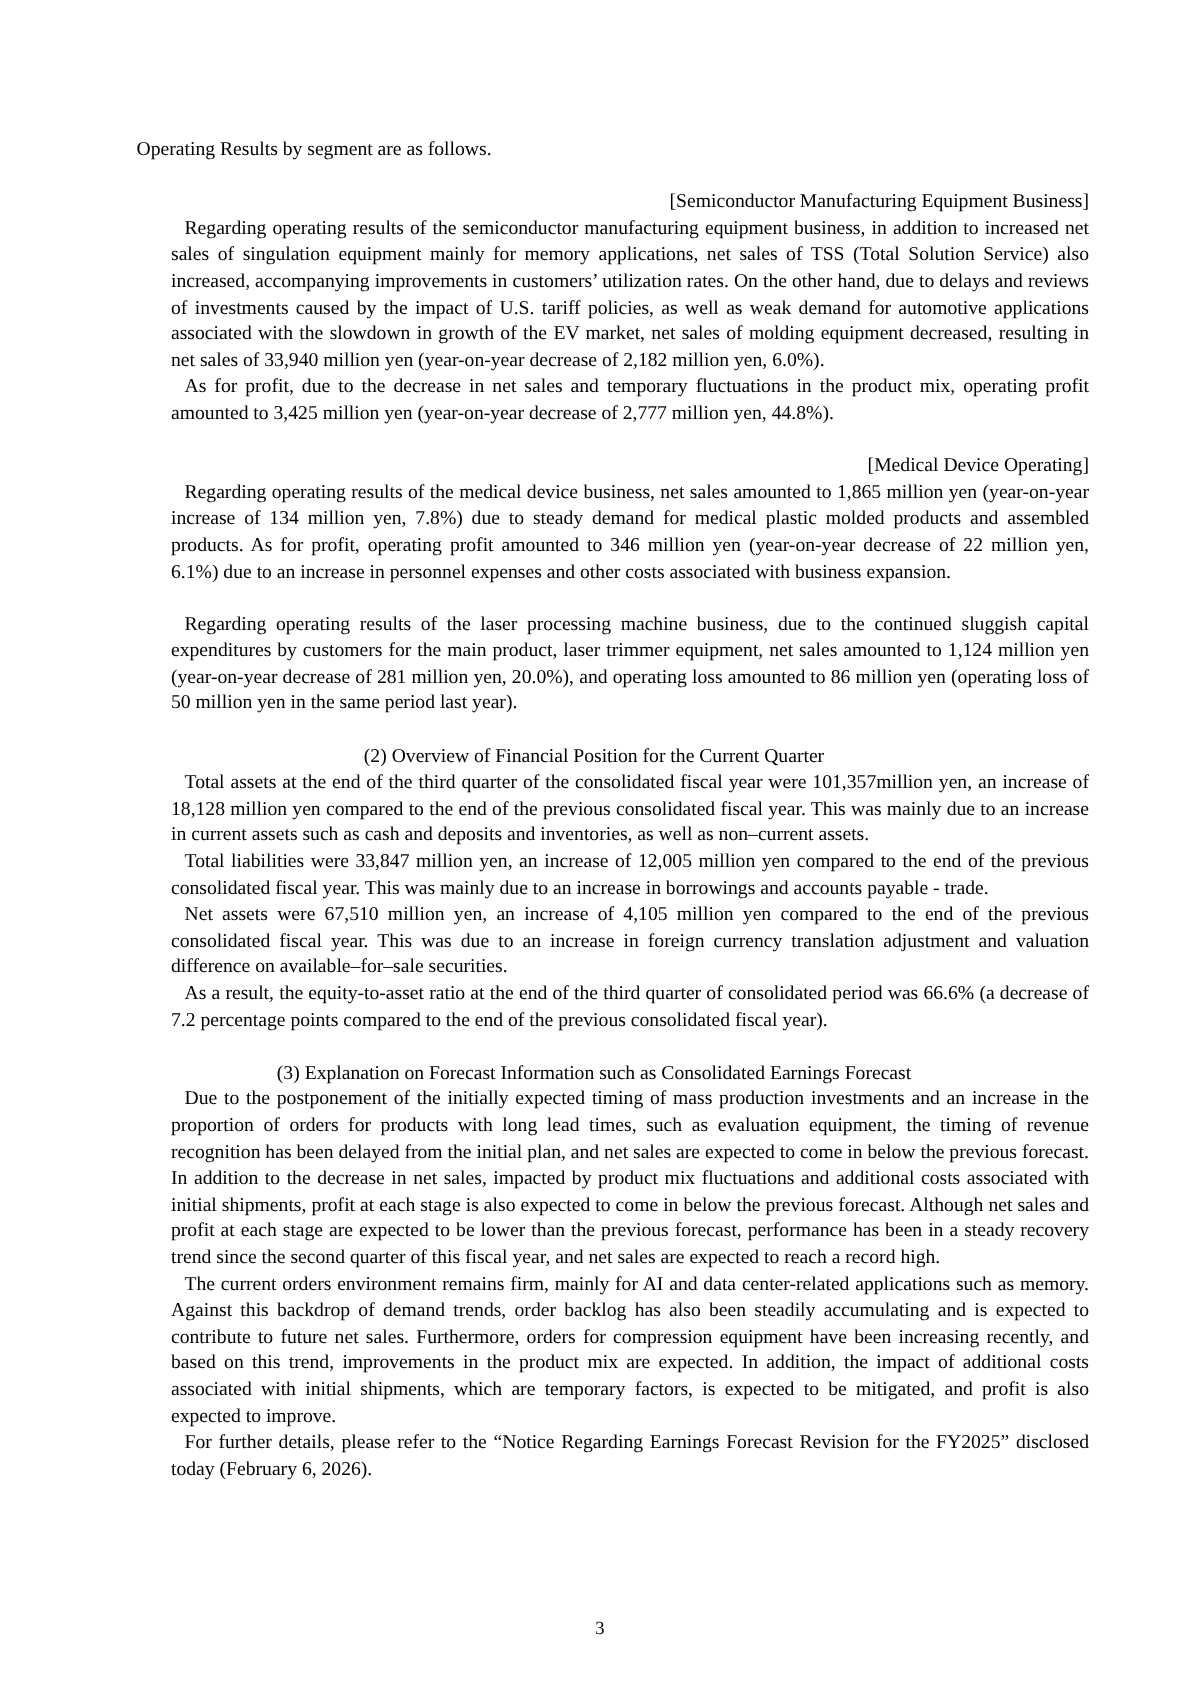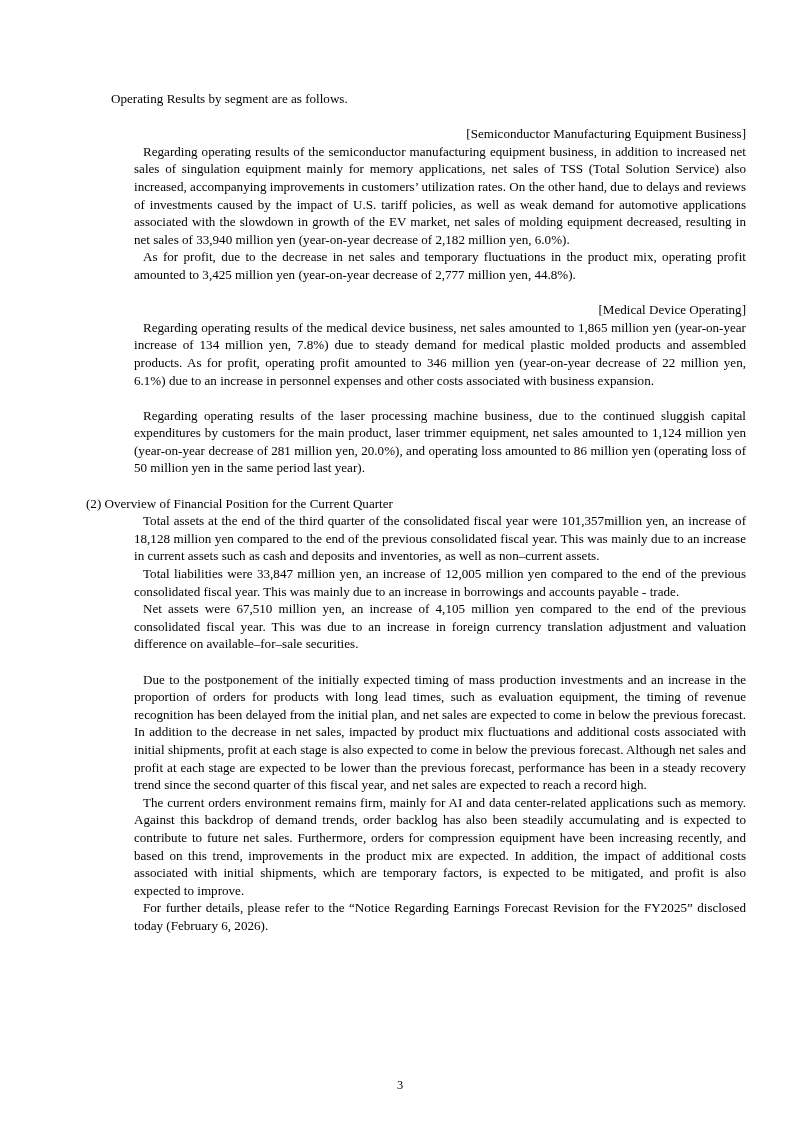--- a/index.html
+++ b/index.html
@@ -16,21 +16,21 @@
     position: relative;
     width: 800px;
     height: 1131px;
     margin: 0 auto;
     background: #ffffff;
     box-sizing: border-box;
     overflow: hidden;
   }
   .content {
     position: absolute;
-    left: 86px;
+    left: 66px;
     top: 90px;
     width: 660px;
   }
   p {
     margin: 0;
     font-size: 13.1px;
     line-height: 17.6px;
     text-align: justify;
     text-justify: inter-word;
     -webkit-hyphens: none;
@@ -47,21 +47,21 @@
     text-align: left;
   }
   
   p.seg-head {
     text-indent: 9px;
     text-align: right;
   }
   
   p.num-head {
     text-indent: 0;
-    text-align: left;
+    text-align: center;
   }
   .gap-lg { height: 17.6px; }
   .page-number {
     position: absolute;
     left: 0;
     top: 1078px;
     width: 800px;
     text-align: center;
     font-size: 12.4px;
     line-height: 14px;
@@ -82,21 +82,23 @@
       <div class="gap-lg"></div>
       <p class="seg-head">[Medical Device Operating]</p>
       <p class="body">Regarding operating results of the medical device business, net sales amounted to 1,865 million yen (year-on-year increase of 134 million yen, 7.8%) due to steady demand for medical plastic molded products and assembled products. As for profit, operating profit amounted to 346 million yen (year-on-year decrease of 22 million yen, 6.1%) due to an increase in personnel expenses and other costs associated with business expansion.</p>
       <div class="gap-lg"></div>
       <p class="body">Regarding operating results of the laser processing machine business, due to the continued sluggish capital expenditures by customers for the main product, laser trimmer equipment, net sales amounted to 1,124 million yen (year-on-year decrease of 281 million yen, 20.0%), and operating loss amounted to 86 million yen (operating loss of 50 million yen in the same period last year).</p>
       <div class="gap-lg"></div>
       <p class="num-head">(2) Overview of Financial Position for the Current Quarter</p>
       <p class="body">Total assets at the end of the third quarter of the consolidated fiscal year were 101,357million yen, an increase of 18,128 million yen compared to the end of the previous consolidated fiscal year. This was mainly due to an increase in current assets such as cash and deposits and inventories, as well as non–current assets.</p>
       <p class="body">Total liabilities were 33,847 million yen, an increase of 12,005 million yen compared to the end of the previous consolidated fiscal year. This was mainly due to an increase in borrowings and accounts payable - trade.</p>
       <p class="body">Net assets were 67,510 million yen, an increase of 4,105 million yen compared to the end of the previous consolidated fiscal year. This was due to an increase in foreign currency translation adjustment and valuation difference on available–for–sale securities.</p>
+      <p class="body">As a result, the equity-to-asset ratio at the end of the third quarter of consolidated period was 66.6% (a decrease of 7.2 percentage points compared to the end of the previous consolidated fiscal year).</p>
       <div class="gap-lg"></div>
+      <p class="num-head">(3) Explanation on Forecast Information such as Consolidated Earnings Forecast</p>
       <p class="body">Due to the postponement of the initially expected timing of mass production investments and an increase in the proportion of orders for products with long lead times, such as evaluation equipment, the timing of revenue recognition has been delayed from the initial plan, and net sales are expected to come in below the previous forecast. In addition to the decrease in net sales, impacted by product mix fluctuations and additional costs associated with initial shipments, profit at each stage is also expected to come in below the previous forecast. Although net sales and profit at each stage are expected to be lower than the previous forecast, performance has been in a steady recovery trend since the second quarter of this fiscal year, and net sales are expected to reach a record high.</p>
       <p class="body">The current orders environment remains firm, mainly for AI and data center-related applications such as memory. Against this backdrop of demand trends, order backlog has also been steadily accumulating and is expected to contribute to future net sales. Furthermore, orders for compression equipment have been increasing recently, and based on this trend, improvements in the product mix are expected. In addition, the impact of additional costs associated with initial shipments, which are temporary factors, is expected to be mitigated, and profit is also expected to improve.</p>
       <p class="body">For further details, please refer to the “Notice Regarding Earnings Forecast Revision for the FY2025” disclosed today (February 6, 2026).</p>
     </div>
 
   <div class="page-number">3</div>
 
 </div>
 
 </body></html>

